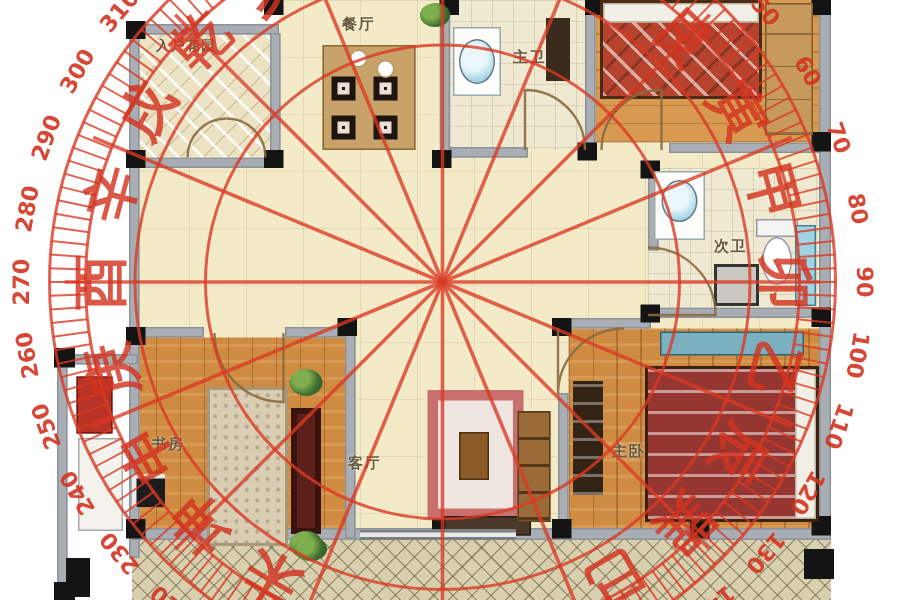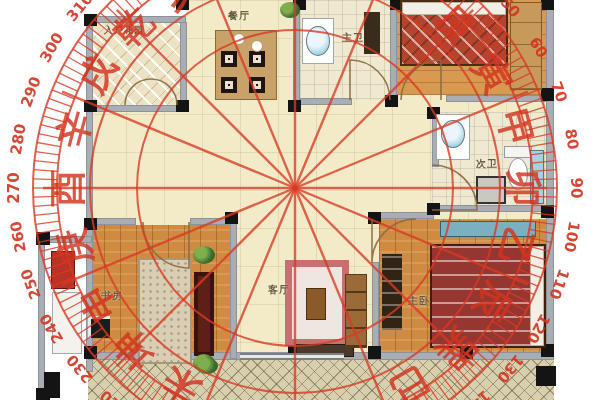--- a/index.html
+++ b/index.html
@@ -162,21 +162,21 @@
   <div class="abs furn" style="left:51px;top:251px;width:24px;height:38px;background:#b83226;border:1px solid #6e180f;"></div>
   <div class="abs furn" style="left:52px;top:292px;width:30px;height:62px;background:#f4f2ec;border:1px solid #aaa;"></div>
 
   <div class="abs furn" style="left:240px;top:353px;width:104px;height:7px;background:#e8e8e4;border-top:2px solid #7a7f85;border-bottom:2px solid #7a7f85;"></div>
   <div class="abs plant" style="left:196px;top:358px;width:22px;height:16px;"></div>
 
   <div class="abs room-label" style="left:104px;top:24px;font-size:9px;">入户花园</div>
   <div class="abs room-label" style="left:228px;top:9px;">餐厅</div>
   <div class="abs room-label" style="left:342px;top:31px;">主卫</div>
   <div class="abs room-label" style="left:476px;top:157px;">次卫</div>
-  <div class="abs room-label" style="left:232px;top:283px;margin-left:36px;">客厅</div>
+  <div class="abs room-label" style="left:232px;top:302px;">客厅</div>
   <div class="abs room-label" style="left:101px;top:289px;">书房</div>
   <div class="abs room-label" style="left:408px;top:294px;">主卧</div>
 
   <svg id="doors" width="600" height="400" style="position:absolute;left:0;top:0;pointer-events:none;">
     <path d="M 151,79 A 26 26 0 0 0 125,105"></path>
     <path d="M 151,79 A 26 26 0 0 1 177,105"></path>
     <path d="M 390,100 A 40 40 0 0 0 350,60 L 350,100"></path>
     <path d="M 401,100 A 40 40 0 0 1 441,60 L 441,100"></path>
     <path d="M 432,165 A 45 45 0 0 1 477,210 L 432,210"></path>
     <path d="M 416,219 A 44 44 0 0 0 372,263 L 372,219"></path>

